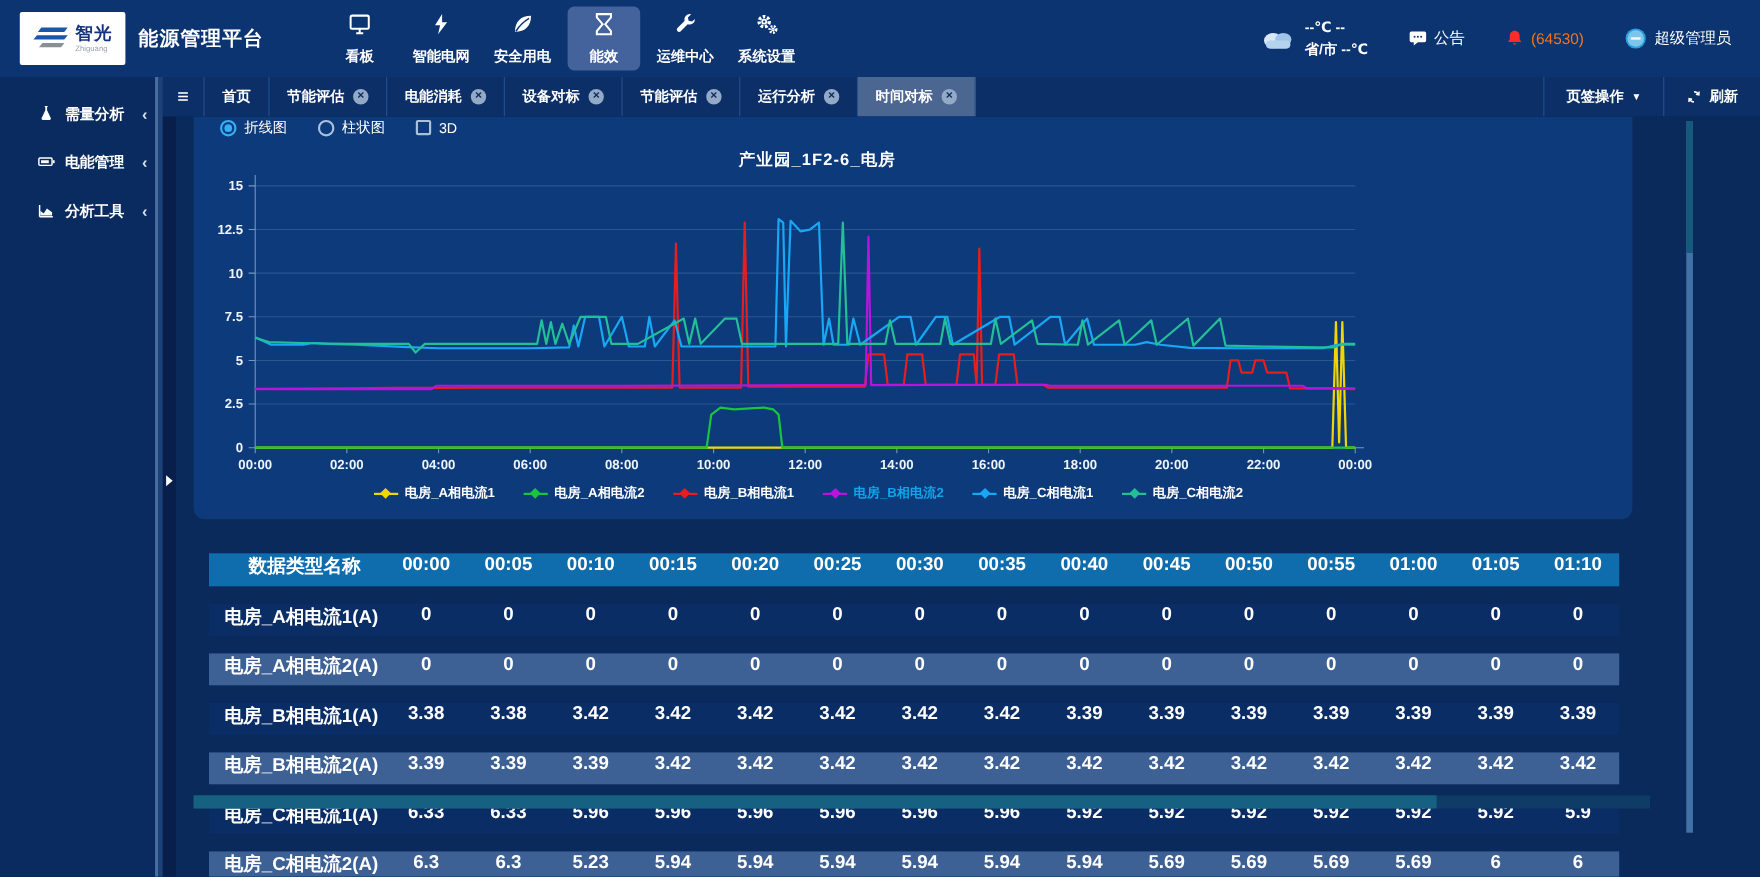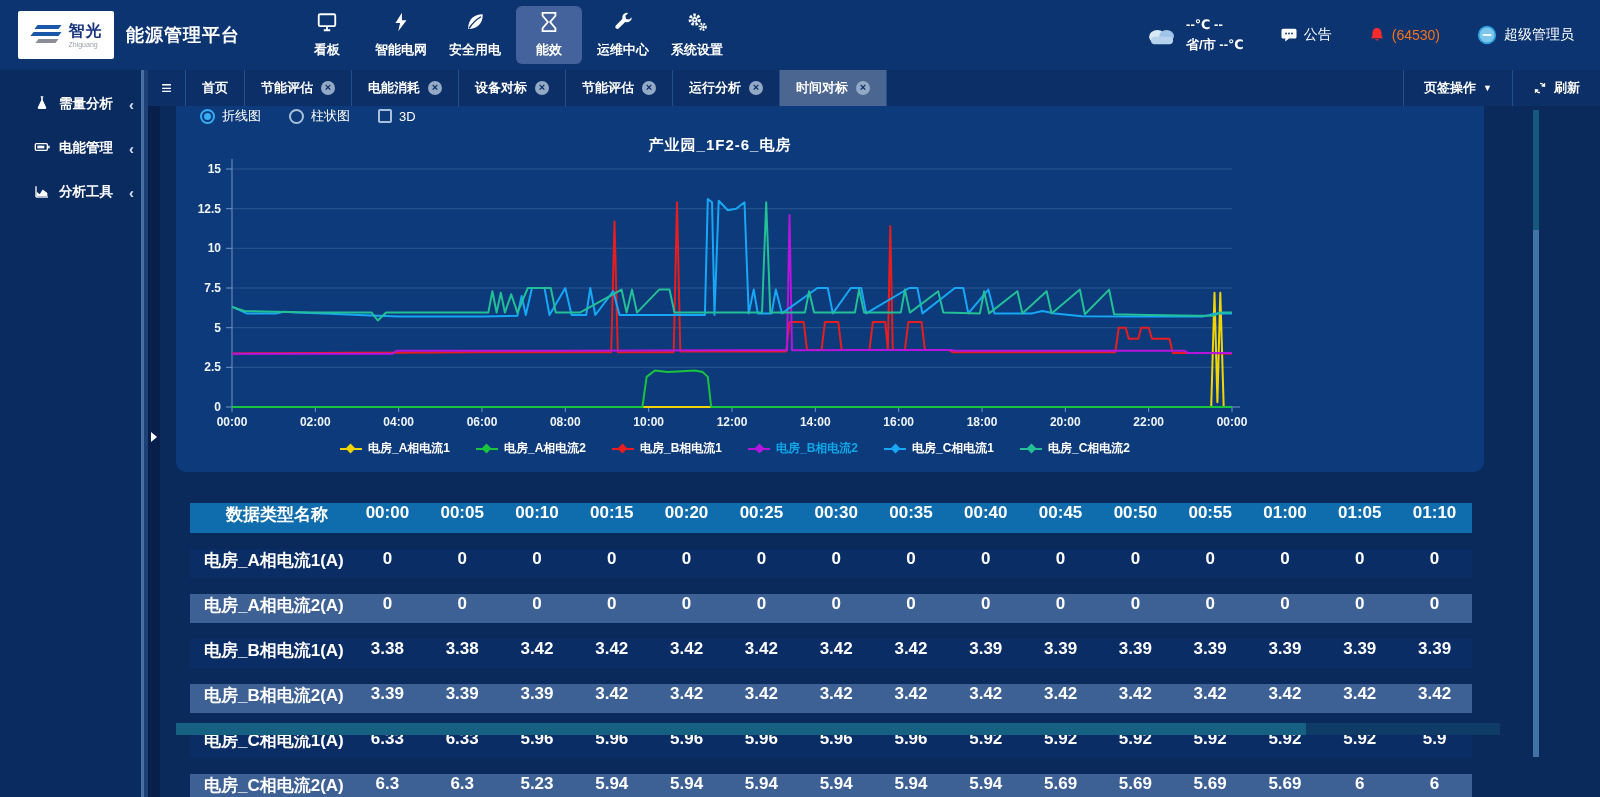--- a/index.html
+++ b/index.html
@@ -62,21 +62,21 @@
                 border-top:5px solid transparent;border-bottom:5px solid transparent;border-left:6px solid #fff}
   .content{flex:1;position:relative;background:#0a2a5c;overflow:hidden}
   .chart-panel{position:absolute;left:16px;top:0;width:1308px;height:366px;background:#0d3a7a;
                border-radius:0 0 10px 10px;overflow:hidden}
   .controls{position:absolute;top:-5px;left:24px;display:flex;align-items:center;gap:28px;height:30px}
   .ctl{display:flex;align-items:center;gap:7px;font-size:13px;font-weight:normal;cursor:pointer}
   .radio{width:15px;height:15px;border:2px solid #a9c0dc;border-radius:50%;position:relative;flex:none}
   .radio.sel{border-color:#35aef5}
   .radio.sel::after{content:'';position:absolute;inset:2px;background:#35aef5;border-radius:50%}
   .checkbox{width:14px;height:14px;border:2px solid #a9c0dc;border-radius:2px;flex:none}
-  .chart-title{position:absolute;top:30px;left:44px;width:1000px;text-align:center;
+  .chart-title{position:absolute;top:30px;left:67px;width:1000px;text-align:center;
                font-size:15px;font-weight:bold;letter-spacing:1px}
   svg.chart{position:absolute;left:0;top:0}
   .legend{position:absolute;top:334px;left:56px;width:1006px;display:flex;justify-content:center;
           gap:26px;font-size:12px;font-weight:bold}
   .legend-item{display:flex;align-items:center;gap:6px;cursor:pointer}
   .lg-marker{position:relative;width:22px;height:9px;flex:none}
   .lg-marker::before{content:'';position:absolute;top:3.5px;left:0;width:22px;height:2px;background:currentColor}
   .lg-marker::after{content:'';position:absolute;top:1px;left:7.5px;width:7px;height:7px;
                     background:currentColor;transform:rotate(45deg)}
   

